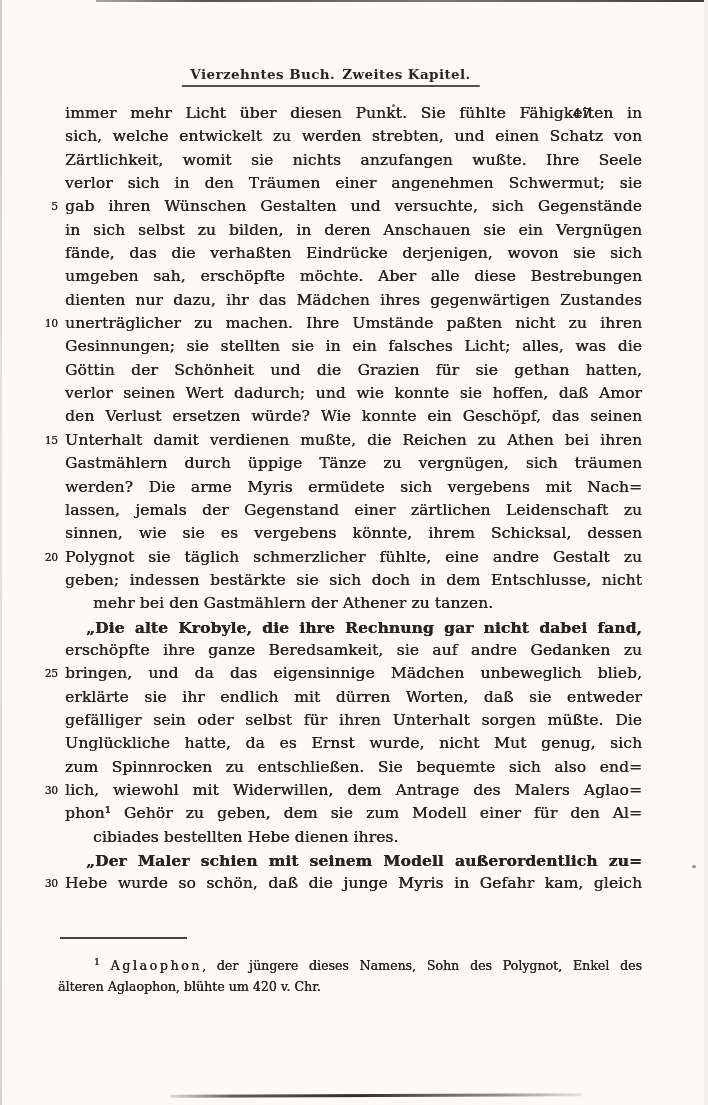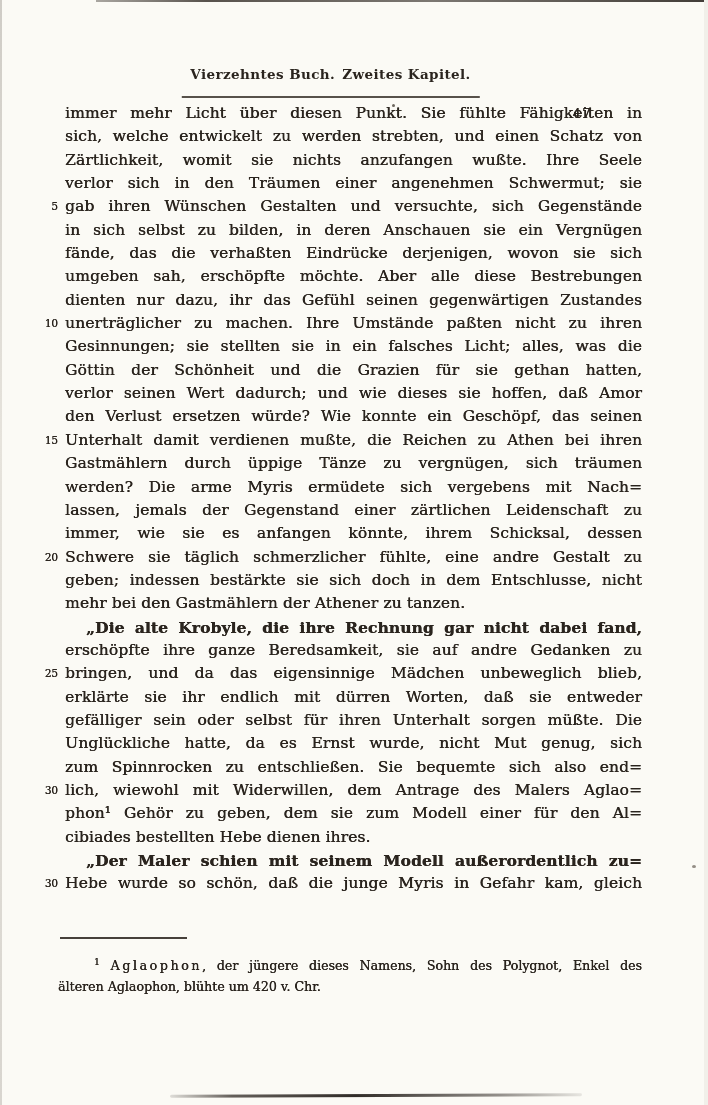--- a/index.html
+++ b/index.html
@@ -26,32 +26,32 @@
     transform:rotate(-.2deg);
     background:linear-gradient(90deg,rgba(62,56,51,.15),rgba(62,56,51,.8) 15%,rgba(38,33,29,.95) 45%,rgba(62,56,51,.55) 80%,rgba(62,56,51,.1));}
   .speck1{position:absolute;left:392px;top:104px;width:3px;height:3px;border-radius:50%;background:#6e6860;}
   .speck2{position:absolute;left:692px;top:865px;width:4px;height:3px;border-radius:50%;background:#938d85;}
 
   
   .running-header{position:absolute;top:64px;left:65px;width:577px;height:28px;}
   .header-title{
     position:absolute;left:50%;transform:translateX(-50%);margin-left:-23px;top:2px;
     font-size:13.5px;font-weight:bold;letter-spacing:.4px;white-space:nowrap;
-    padding:0 9px 14px;border-bottom:2px solid rgba(58,51,44,.85);
+    padding:0 9px 3px;border-bottom:2px solid rgba(58,51,44,.85);
   }
   .page-number{position:absolute;right:50px;top:-1px;font-size:13px;letter-spacing:1.5px;
     text-shadow:.3px 0 0 currentColor;margin-top:43px;}
 
   
   .text-block{position:absolute;top:102px;left:65px;width:577px;}
   .line{position:relative;height:23.35px;line-height:23.35px;font-size:15.5px;}
   .ltext{display:block;text-align:justify;text-align-last:justify;
     letter-spacing:.1px;text-shadow:.35px 0 0 currentColor;white-space:normal;}
   .line.indent .ltext{padding-left:21px;font-weight:bold;}
-  .line.para-end .ltext{text-align-last:left;}
+  .line.para-end .ltext{text-align-last:left;margin-left:28px;}
   .lineno{position:absolute;left:-30px;top:0;width:23px;text-align:right;
     font-size:10.5px;line-height:23.35px;text-shadow:.3px 0 0 currentColor;}
 
   
   .footnote-rule{position:absolute;top:937px;left:60px;width:127px;height:2px;background:#46403a;}
   .footnote{position:absolute;top:956px;left:58px;width:584px;
     font-size:12.6px;line-height:20.5px;text-shadow:.3px 0 0 currentColor;}
   .fn-line1{text-align:justify;text-align-last:justify;text-indent:36px;}
   .fn-line1 sup{font-size:9px;line-height:0;}
   .fn-name{letter-spacing:2.6px;}
@@ -93,57 +93,57 @@
       <div class="line">
         <span class="ltext">in sich selbst zu bilden, in deren Anschauen sie ein Vergnügen</span>
       </div>
       <div class="line">
         <span class="ltext">fände, das die verhaßten Eindrücke derjenigen, wovon sie sich</span>
       </div>
       <div class="line">
         <span class="ltext">umgeben sah, erschöpfte möchte.  Aber alle diese Bestrebungen</span>
       </div>
       <div class="line">
-        <span class="ltext">dienten nur dazu, ihr das Gefühl seinen gegenwärtigen Zustandes</span>
+        <span class="ltext">dienten nur dazu, ihr das Mädchen ihres gegenwärtigen Zustandes</span>
       </div>
       <div class="line">
         <span class="lineno">10</span>
         <span class="ltext">unerträglicher zu machen.  Ihre Umstände paßten nicht zu ihren</span>
       </div>
       <div class="line">
         <span class="ltext">Gesinnungen; sie stellten sie in ein falsches Licht; alles, was die</span>
       </div>
       <div class="line">
         <span class="ltext">Göttin der Schönheit und die Grazien für sie gethan hatten,</span>
       </div>
       <div class="line">
-        <span class="ltext">verlor seinen Wert dadurch; und wie dieses sie hoffen, daß Amor</span>
+        <span class="ltext">verlor seinen Wert dadurch; und wie konnte sie hoffen, daß Amor</span>
       </div>
       <div class="line">
         <span class="ltext">den Verlust ersetzen würde?  Wie konnte ein Geschöpf, das seinen</span>
       </div>
       <div class="line">
         <span class="lineno">15</span>
         <span class="ltext">Unterhalt damit verdienen mußte, die Reichen zu Athen bei ihren</span>
       </div>
       <div class="line">
         <span class="ltext">Gastmählern durch üppige Tänze zu vergnügen, sich träumen</span>
       </div>
       <div class="line">
         <span class="ltext">werden?  Die arme Myris ermüdete sich vergebens mit Nach=</span>
       </div>
       <div class="line">
         <span class="ltext">lassen, jemals der Gegenstand einer zärtlichen Leidenschaft zu</span>
       </div>
       <div class="line">
-        <span class="ltext">immer, wie sie es anfangen könnte, ihrem Schicksal, dessen</span>
+        <span class="ltext">sinnen, wie sie es vergebens könnte, ihrem Schicksal, dessen</span>
       </div>
       <div class="line">
         <span class="lineno">20</span>
-        <span class="ltext">Schwere sie täglich schmerzlicher fühlte, eine andre Gestalt zu</span>
+        <span class="ltext">Polygnot sie täglich schmerzlicher fühlte, eine andre Gestalt zu</span>
       </div>
       <div class="line">
         <span class="ltext">geben; indessen bestärkte sie sich doch in dem Entschlusse, nicht</span>
       </div>
       <div class="line para-end">
         <span class="ltext">mehr bei den Gastmählern der Athener zu tanzen.</span>
       </div>
       <div class="line indent">
         <span class="ltext">„Die alte Krobyle, die ihre Rechnung gar nicht dabei fand,</span>
       </div>

